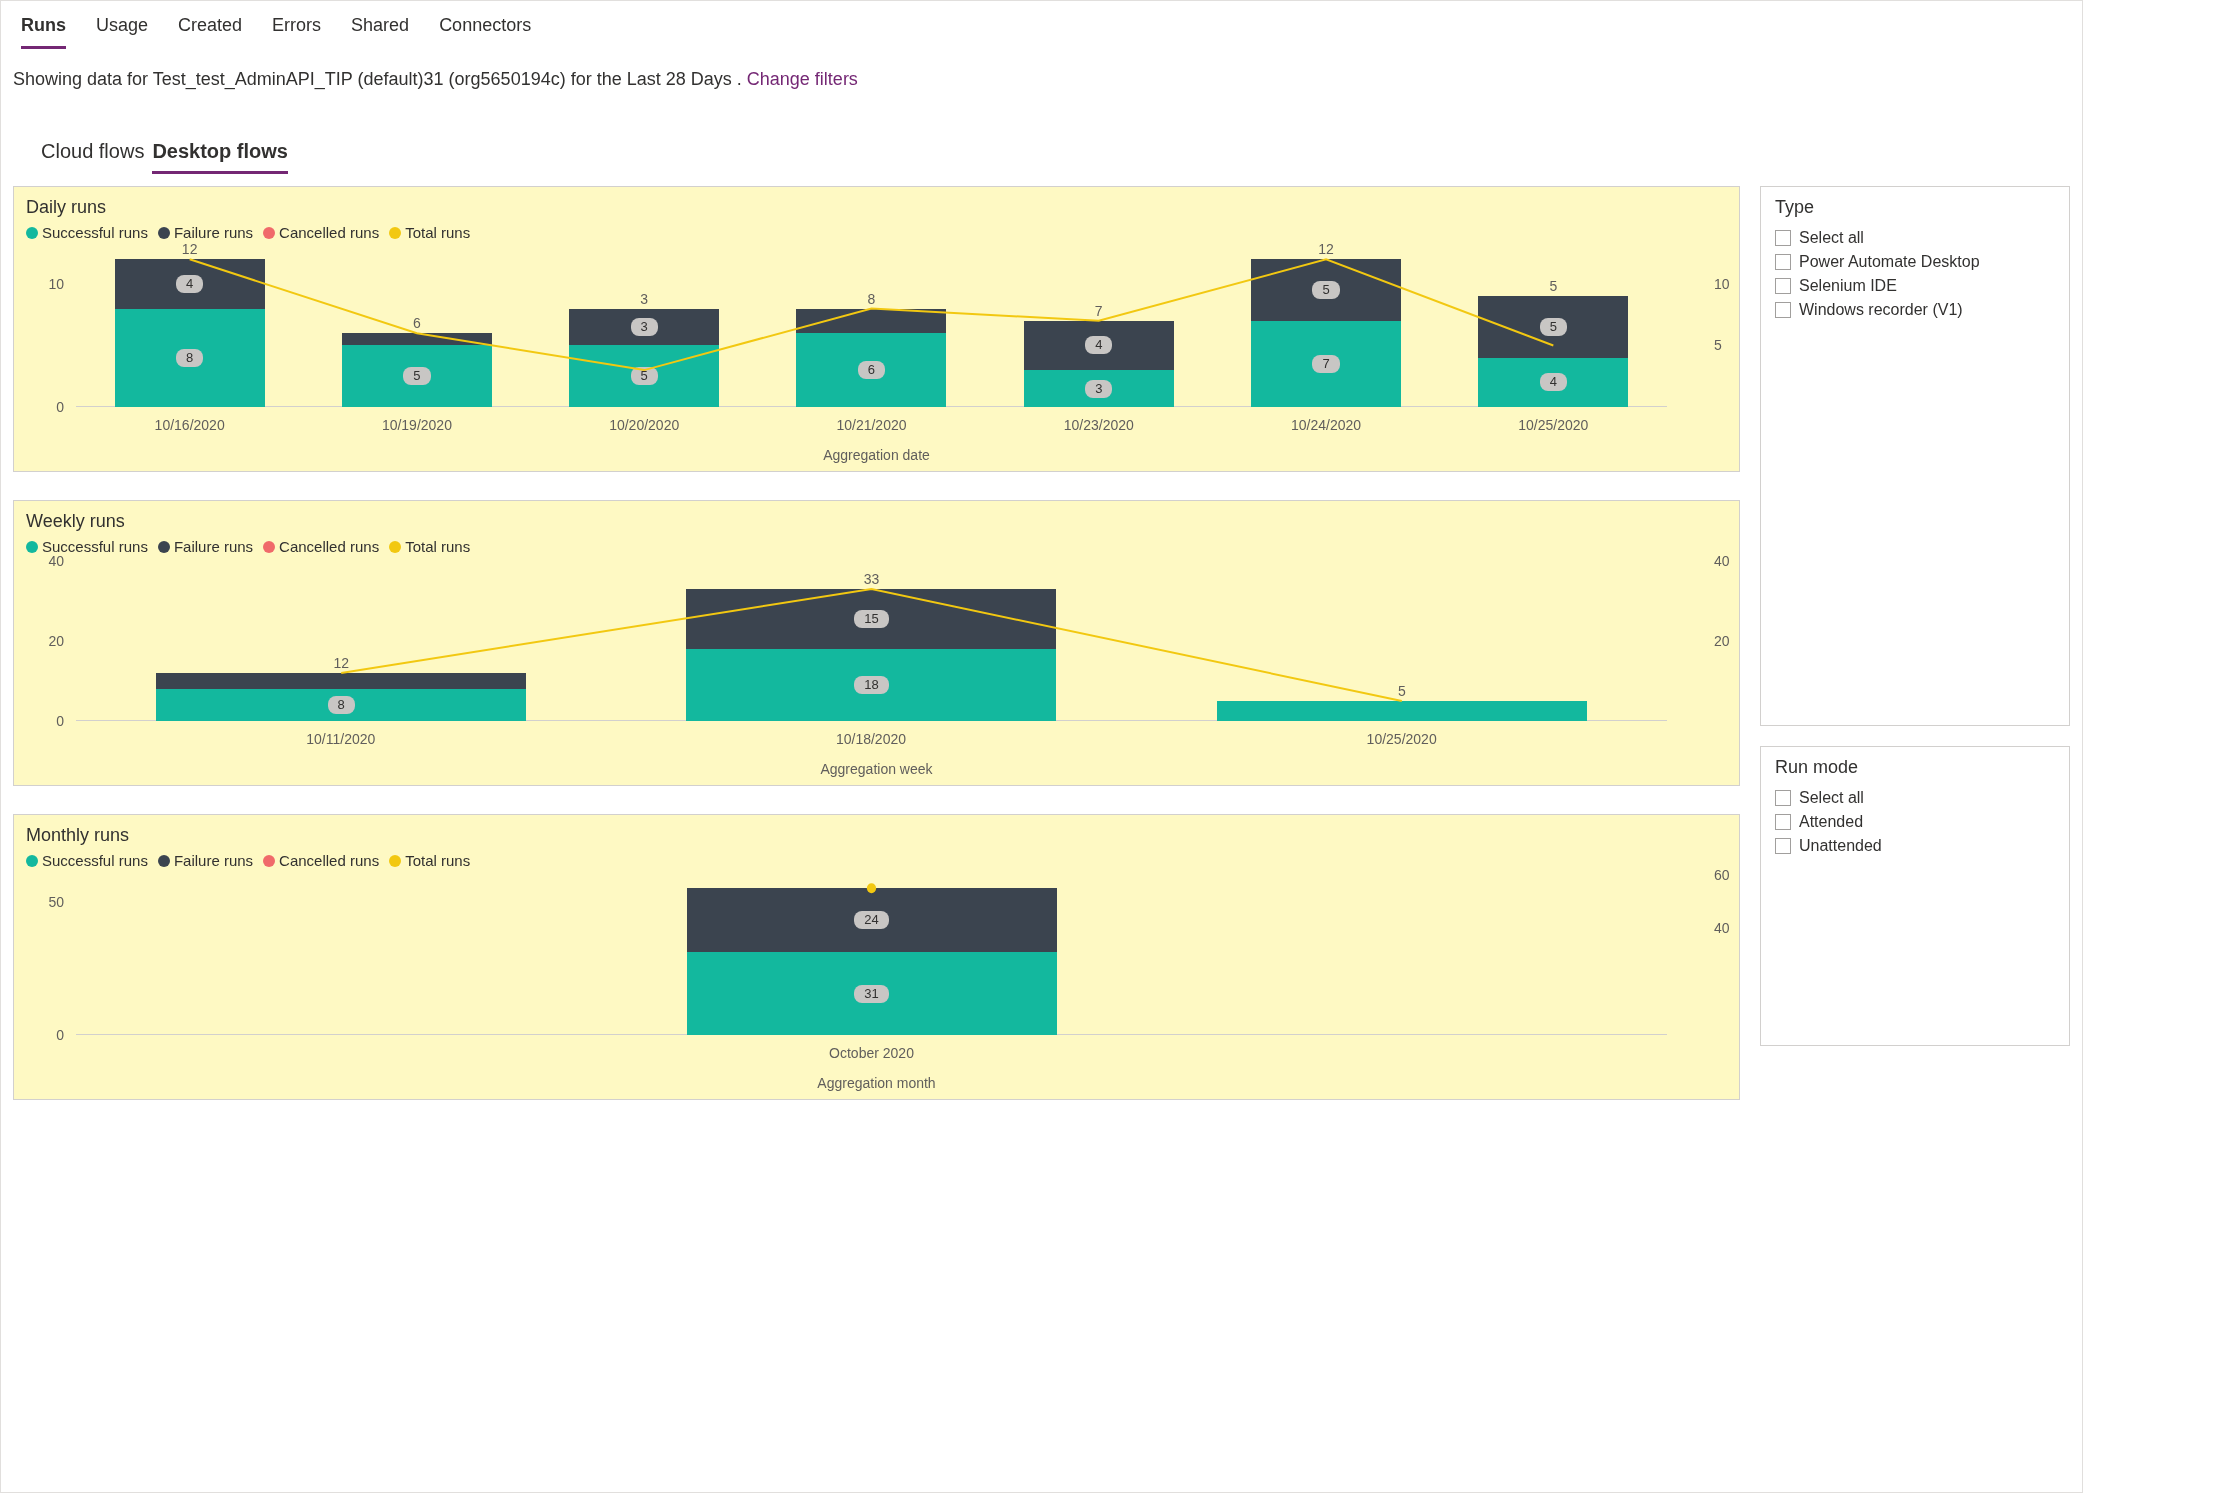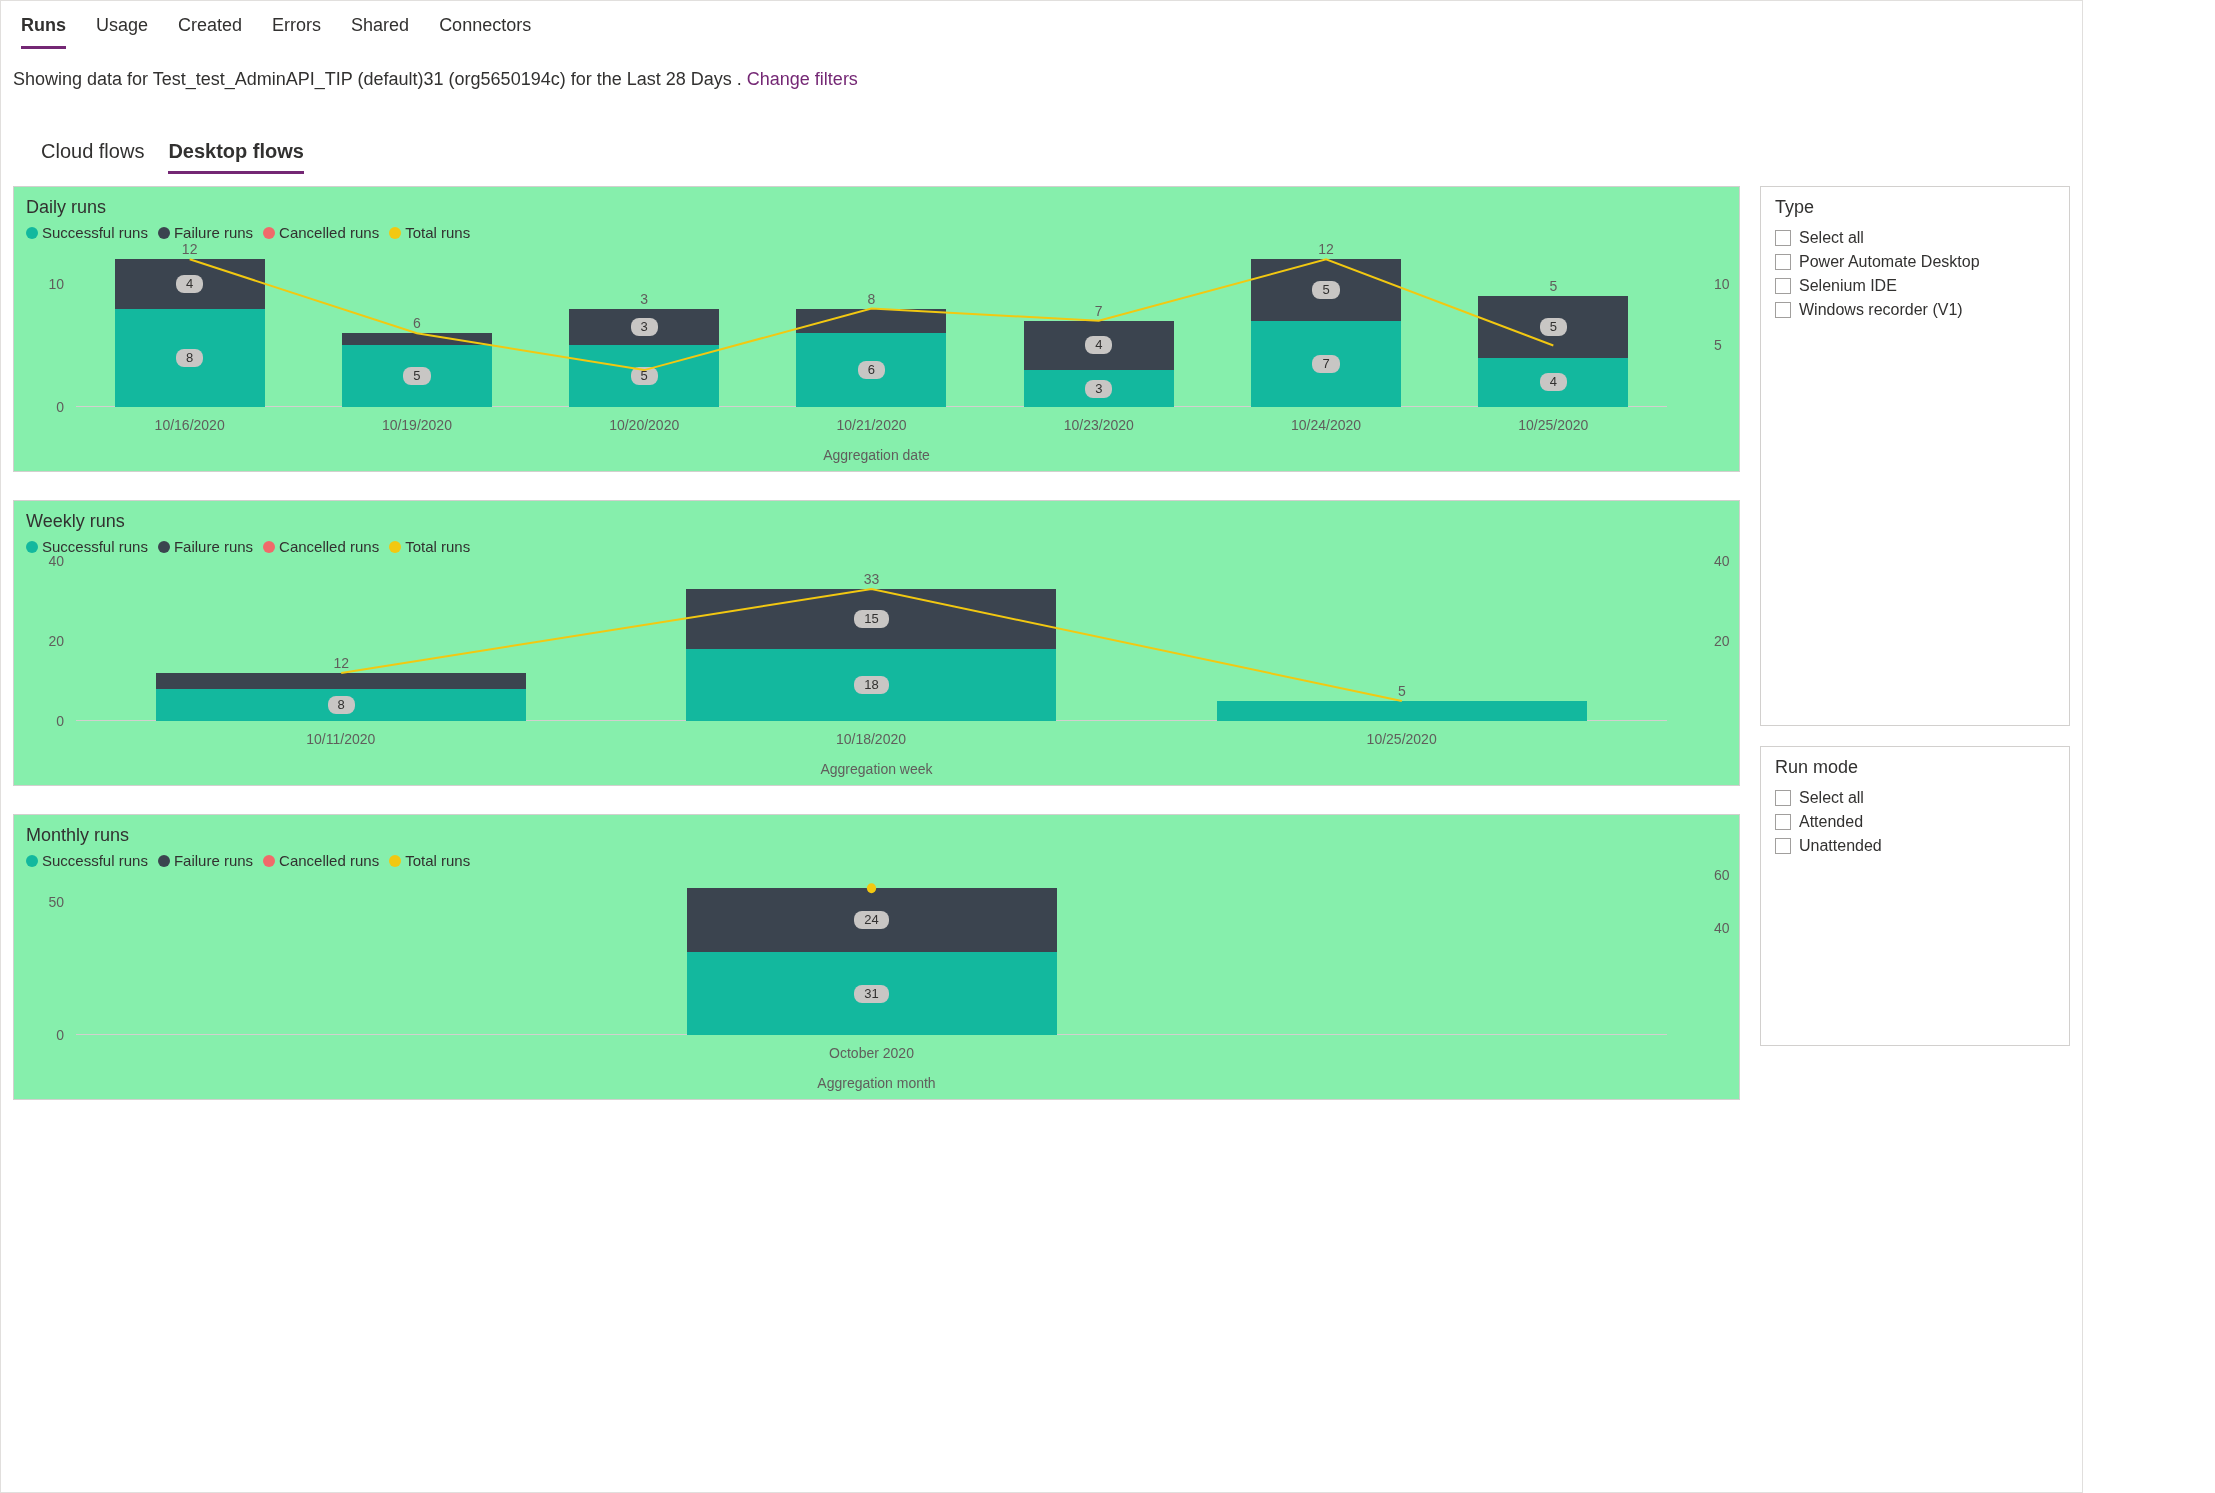--- a/index.html
+++ b/index.html
@@ -37,21 +37,21 @@
   .filter-line {
     padding: 20px 12px 10px 12px;
     font-size: 18px;
     color: #323130;
   }
   .filter-line .bold { font-weight: 400; }
   .filter-line a { color: #742774; text-decoration: none; cursor: pointer; }
 
   .sub-tabs {
     display: flex;
-    gap: 24px;
+    gap: 8px;
     padding: 40px 36px 0 40px;
   }
   .sub-tab {
     font-size: 20px;
     color: #323130;
     padding-bottom: 8px;
     cursor: pointer;
   }
   .sub-tab.active {
     font-weight: 600;
@@ -69,21 +69,21 @@
     width: 310px;
     display: flex;
     flex-direction: column;
     gap: 20px;
   }
 
   .panel {
     border: 1px solid #d2d0ce;
     padding: 8px 12px 8px 12px;
     margin-bottom: 28px;
-    background: #86efac;
+    background: #fef9c3;
   }
   .panel-title {
     font-size: 18px;
     color: #323130;
     margin: 2px 0 6px 0;
   }
   .legend-row {
     display: flex;
     gap: 10px;
     align-items: flex-start;

